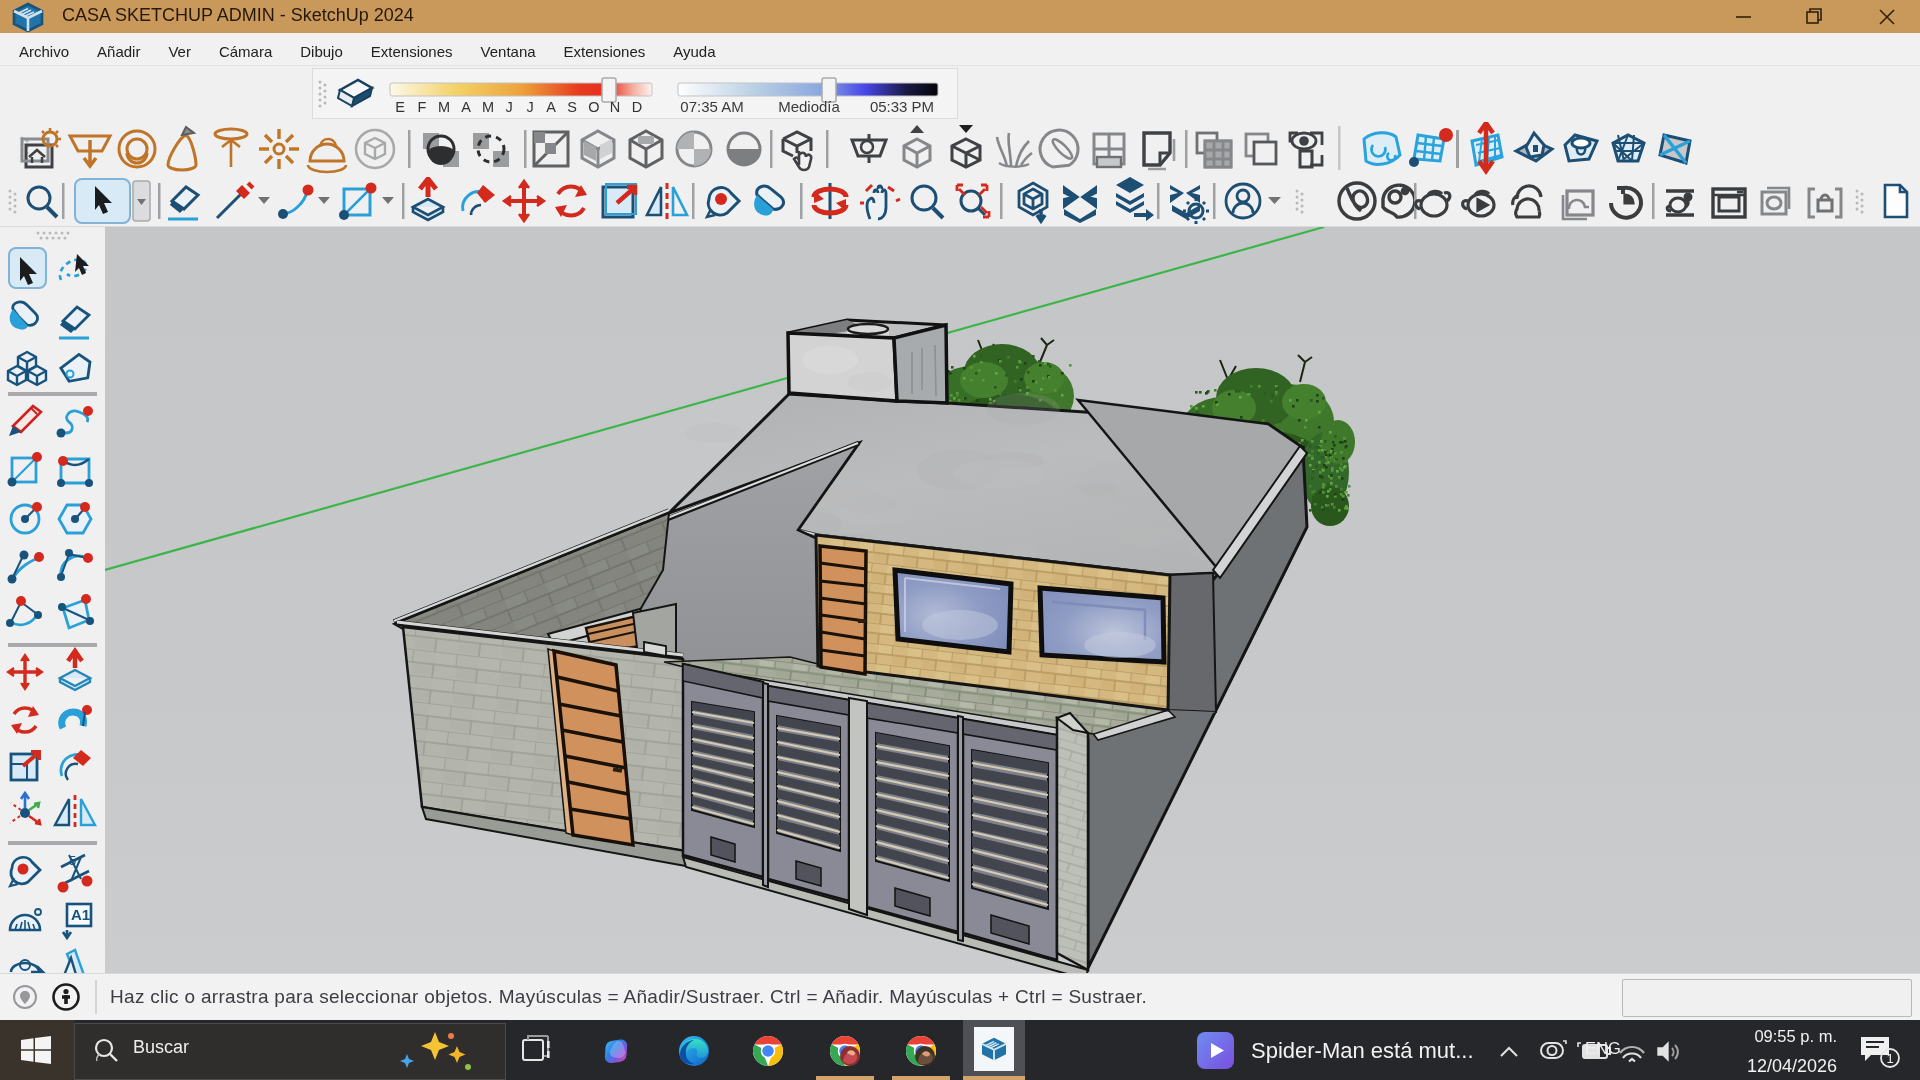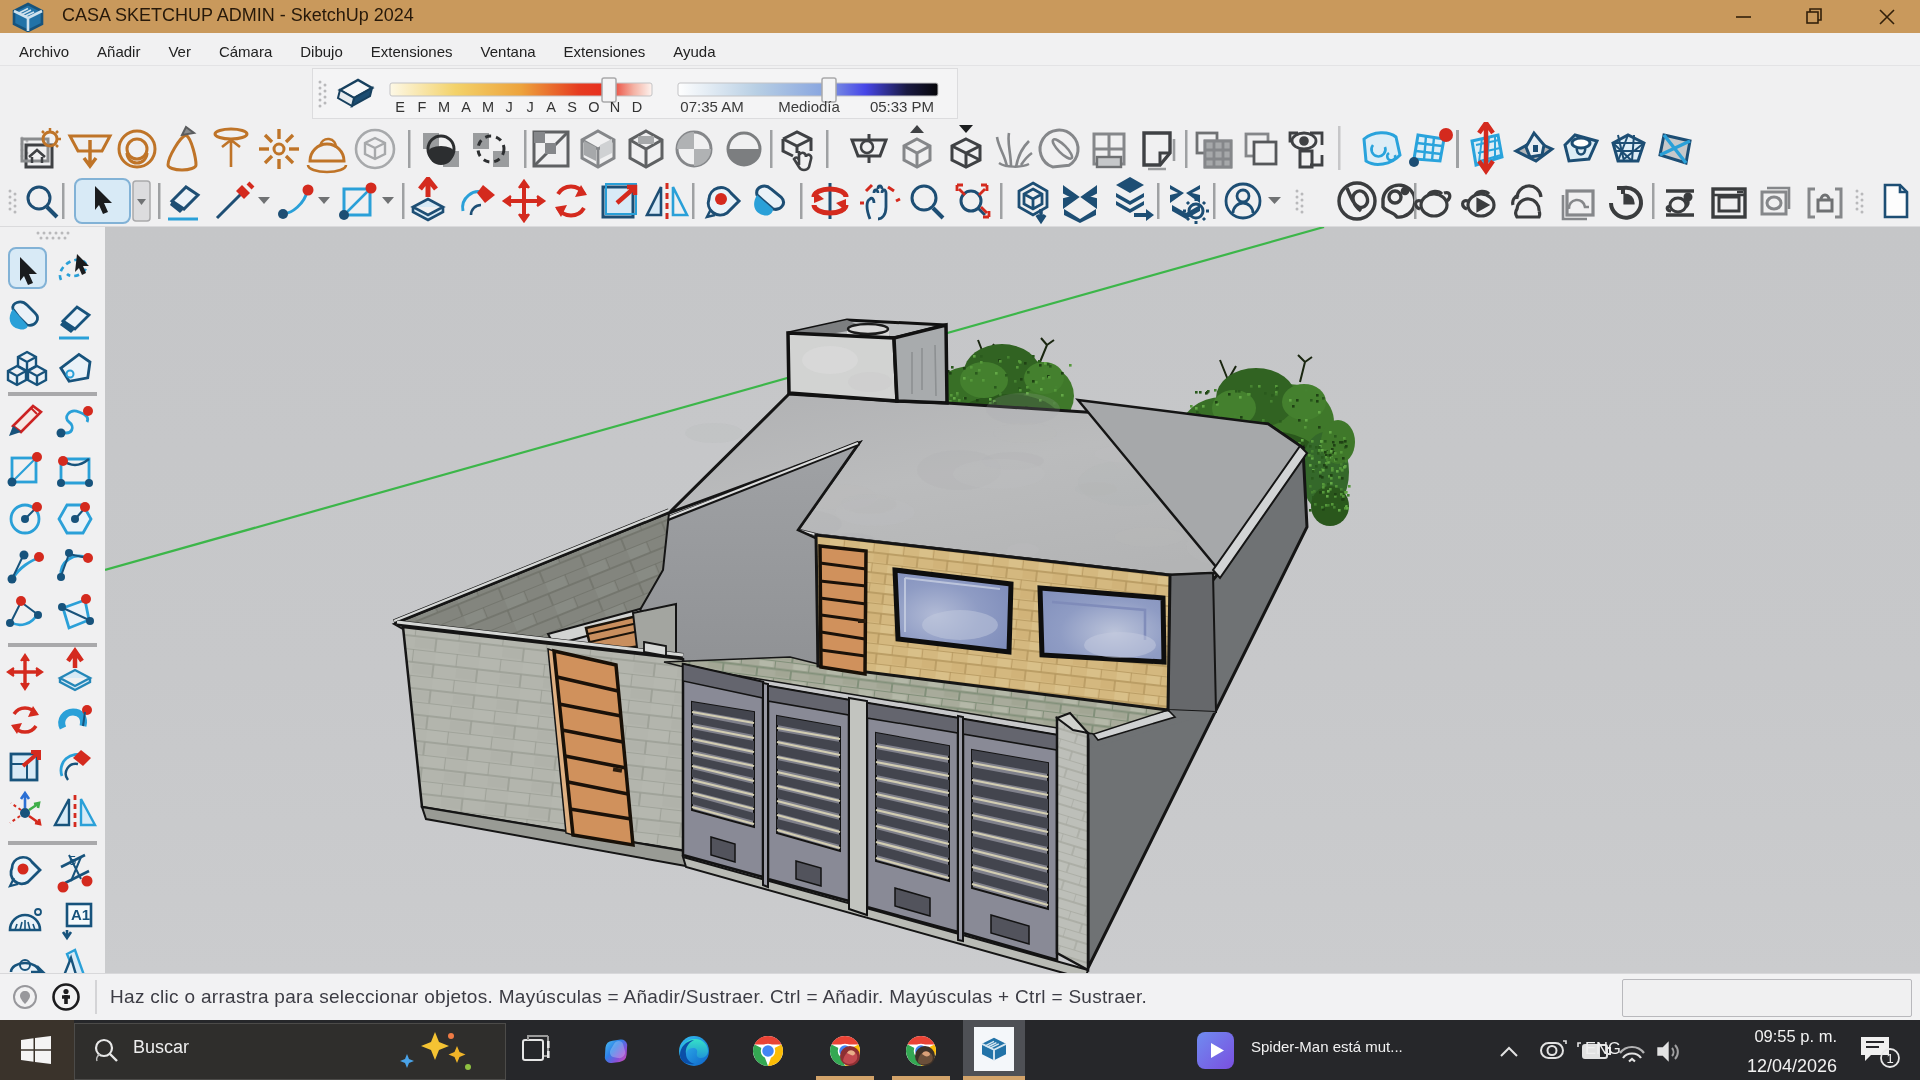--- a/index.html
+++ b/index.html
@@ -1403,21 +1403,21 @@
       <path d="M5 8.5 L20 16 L35 8.5 M20 16 L20 29" stroke="#d5e6f0" stroke-width="2.4" fill="none"></path>
       <path d="M9 11 L20 5.5 M12 12.5 L23 7 M15 14 L26 8.5" stroke="#d5e6f0" stroke-width="1.8" fill="none"></path>
     </svg>
     <div class="abs" style="left:816px;top:56px;width:58px;height:4px;background:#d2a36a"></div>
     <div class="abs" style="left:892px;top:56px;width:58px;height:4px;background:#d2a36a"></div>
     <div class="abs" style="left:963px;top:56px;width:62px;height:4px;background:#d2a36a"></div>
     <div class="abs" style="left:1197px;top:12px;width:37px;height:37px;border-radius:8px;background:linear-gradient(135deg,#6f8cf0,#7a4fe0)"></div>
     <svg class="abs" style="left:1197px;top:12px" width="37" height="37" viewBox="0 0 37 37">
         <path d="M14 11 L27 18.5 L14 26 Z" fill="#fff"></path>
       </svg>
-    <div class="abs" style="left:1251px;top:18px;font-size:15px;color:#f2f2f2">Spider-Man está mut...</div>
+    <div class="abs" style="left:1251px;top:18px;font-size:22px;color:#f2f2f2">Spider-Man está mut...</div>
     <svg class="abs" style="left:1495px;top:20px" width="210" height="24" viewBox="0 0 210 24">
       <g stroke="#e2e2e2" stroke-width="2" fill="none">
         <path d="M6 16 L14 8 L22 16"></path>
         <rect x="46" y="3" width="22" height="15" rx="7.5"></rect>
           <circle cx="57" cy="10.5" r="4.5"></circle>
           <path d="M68 1 L71 1 L71 4" stroke-width="1.6"></path>
         <rect x="88" y="5" width="24" height="13" rx="2"></rect>
           <rect x="112" y="8" width="3" height="6"></rect>
           <rect x="90" y="7" width="14" height="9" fill="#e2e2e2"></rect>
           <path d="M86 3 L83 3 L83 7" stroke-width="1.6"></path>

